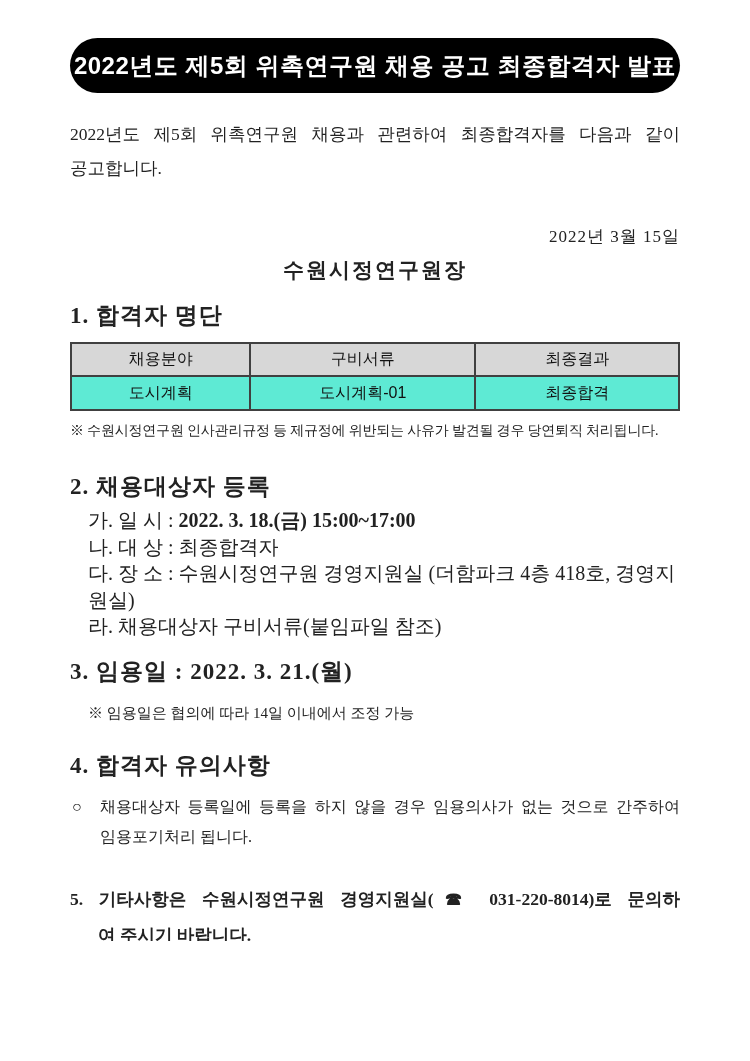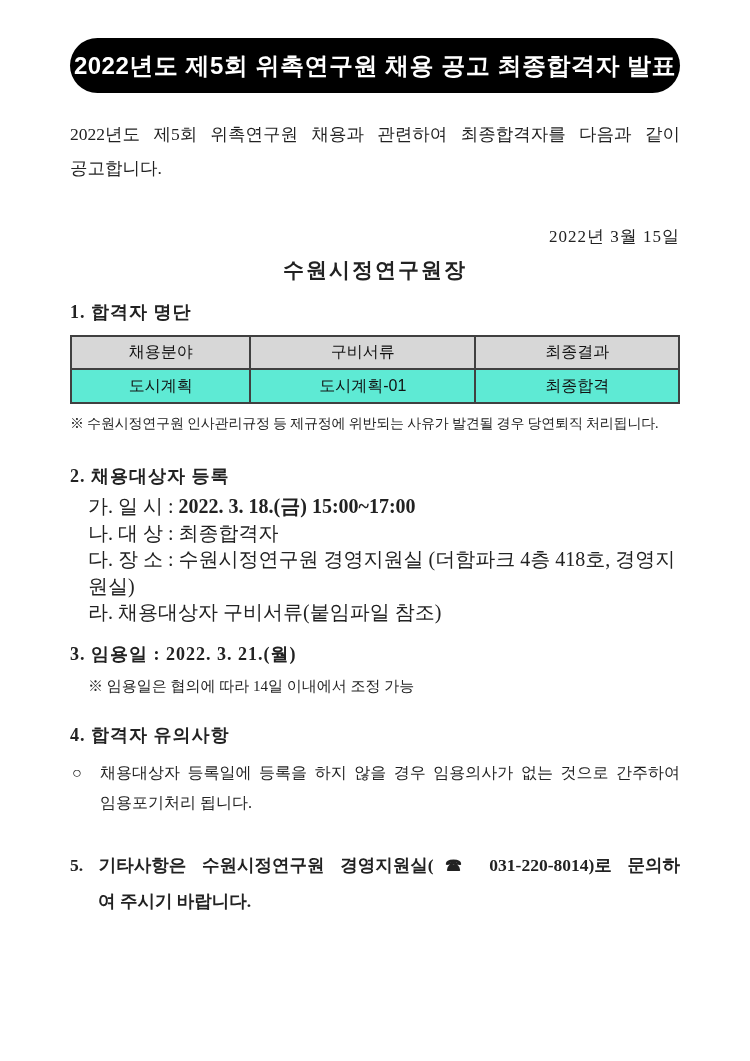--- a/index.html
+++ b/index.html
@@ -30,21 +30,21 @@
     letter-spacing: 0.5px;
     white-space: nowrap;
   }
   
   .intro { margin-top: 24px; font-size: 17.5px; line-height: 34px; }
   .intro .line-justify { text-align: justify; text-align-last: justify; }
   
   .date-block { margin-top: 40px; text-align: right; font-size: 17px; letter-spacing: 1px; }
   .signature-block { margin-top: 8px; text-align: center; font-size: 21px; font-weight: bold; letter-spacing: 2px; }
   
-  .sec-heading { font-size: 18px; font-weight: bold; letter-spacing: 1px; }
+  .sec-heading { font-size: 23px; font-weight: bold; letter-spacing: 1px; }
   .sec1 { margin-top: 16px; }
   
   table.result-table {
     margin-top: 11px;
     width: 100%;
     border-collapse: collapse;
     font-family: "Liberation Sans", sans-serif;
     font-size: 16px;
     color: #111111;
     table-layout: fixed;
@@ -60,21 +60,21 @@
   table.result-table td { background: #5eead4; height: 34px; }
   .col-1 { width: 29.5%; } .col-2 { width: 37%; } .col-3 { width: 33.5%; }
   
   .table-note { margin-top: 11px; font-size: 14px; letter-spacing: -0.2px; }
   
   .sec2 { margin-top: 31px; }
   .sec2-items { margin-top: 5px; padding-left: 18px; font-size: 20px; line-height: 26.5px; }
   .bold-val { font-weight: bold; }
   
   .sec3 { margin-top: 16px; }
-  .sec3-note { margin-top: 11px; padding-left: 18px; font-size: 15px; }
+  .sec3-note { margin-top: 17px; padding-left: 18px; font-size: 15px; }
   
   .sec4 { margin-top: 27px; }
   .sec4-bullet { margin-top: 11px; display: flex; font-size: 16px; line-height: 30px; }
   .bullet-marker { width: 30px; padding-left: 2px; flex: none; }
   .bullet-body { flex: 1; }
   .bullet-body .line-justify { text-align: justify; text-align-last: justify; }
   
   .sec5 { margin-top: 29px; font-size: 17.5px; font-weight: bold; line-height: 36px; }
   .sec5 .line-justify { text-align: justify; text-align-last: justify; }
   .sec5 .line-indent { padding-left: 28px; }

